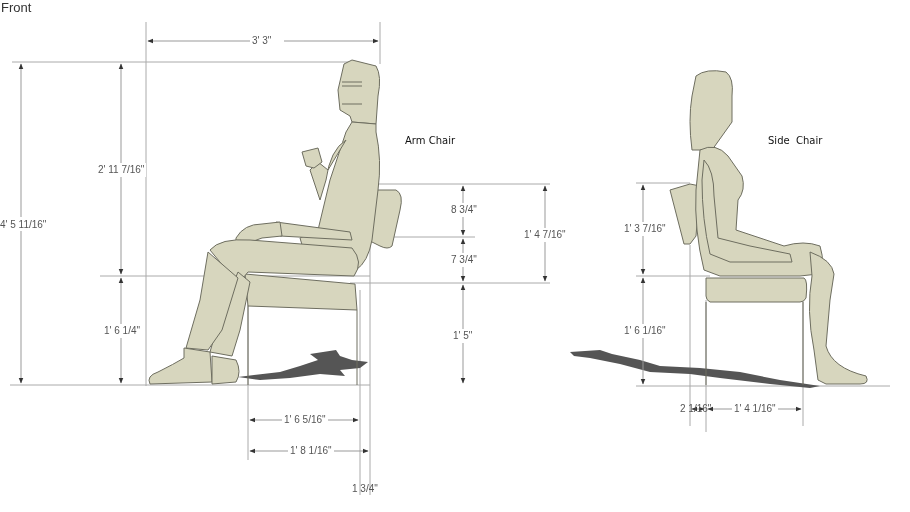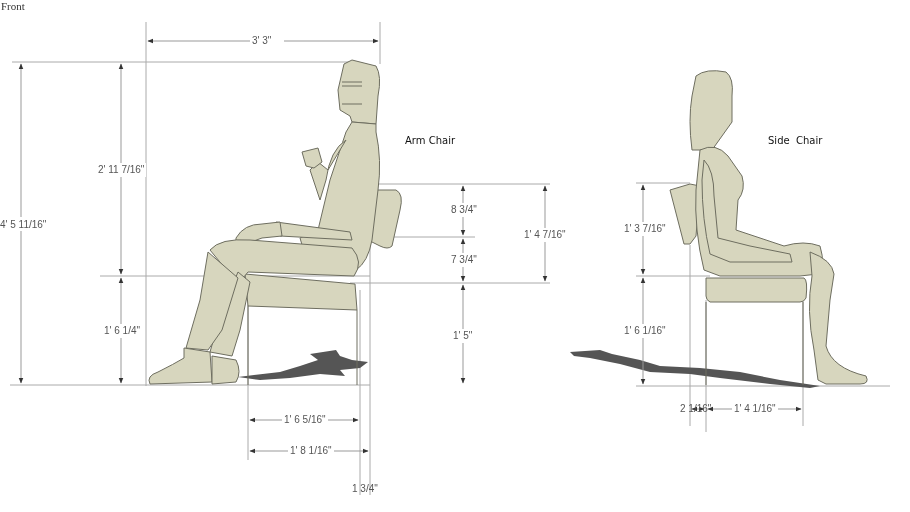--- a/index.html
+++ b/index.html
@@ -1,17 +1,17 @@
 <!DOCTYPE html>
 <html><head>
   <meta charset="utf-8">
   <style>
     html, body { margin: 0; padding: 0; background: #ffffff; }
     body { width: 910px; height: 512px; position: relative; overflow: hidden; font-family: "Liberation Sans", sans-serif; }
-    .view-label { position: absolute; left: 1px; top: 0px; font-size: 11px; color: #333333; font-family: Liberation Serif, serif; }
+    .view-label { position: absolute; left: 1px; top: 0px; font-size: 13px; color: #333333; font-family: Liberation Sans, sans-serif; }
     svg { position: absolute; left: 0; top: 0; }
     .dim { font-family: "Liberation Sans", sans-serif; font-size: 10px; fill: #555555; }
     .title { font-family: "DejaVu Sans", sans-serif; font-size: 10px; fill: #111111; }
   </style>
 </head>
 <body>
 
 <div class="view-label">Front</div>
 
 <svg width="910" height="512" viewBox="0 0 910 512">

